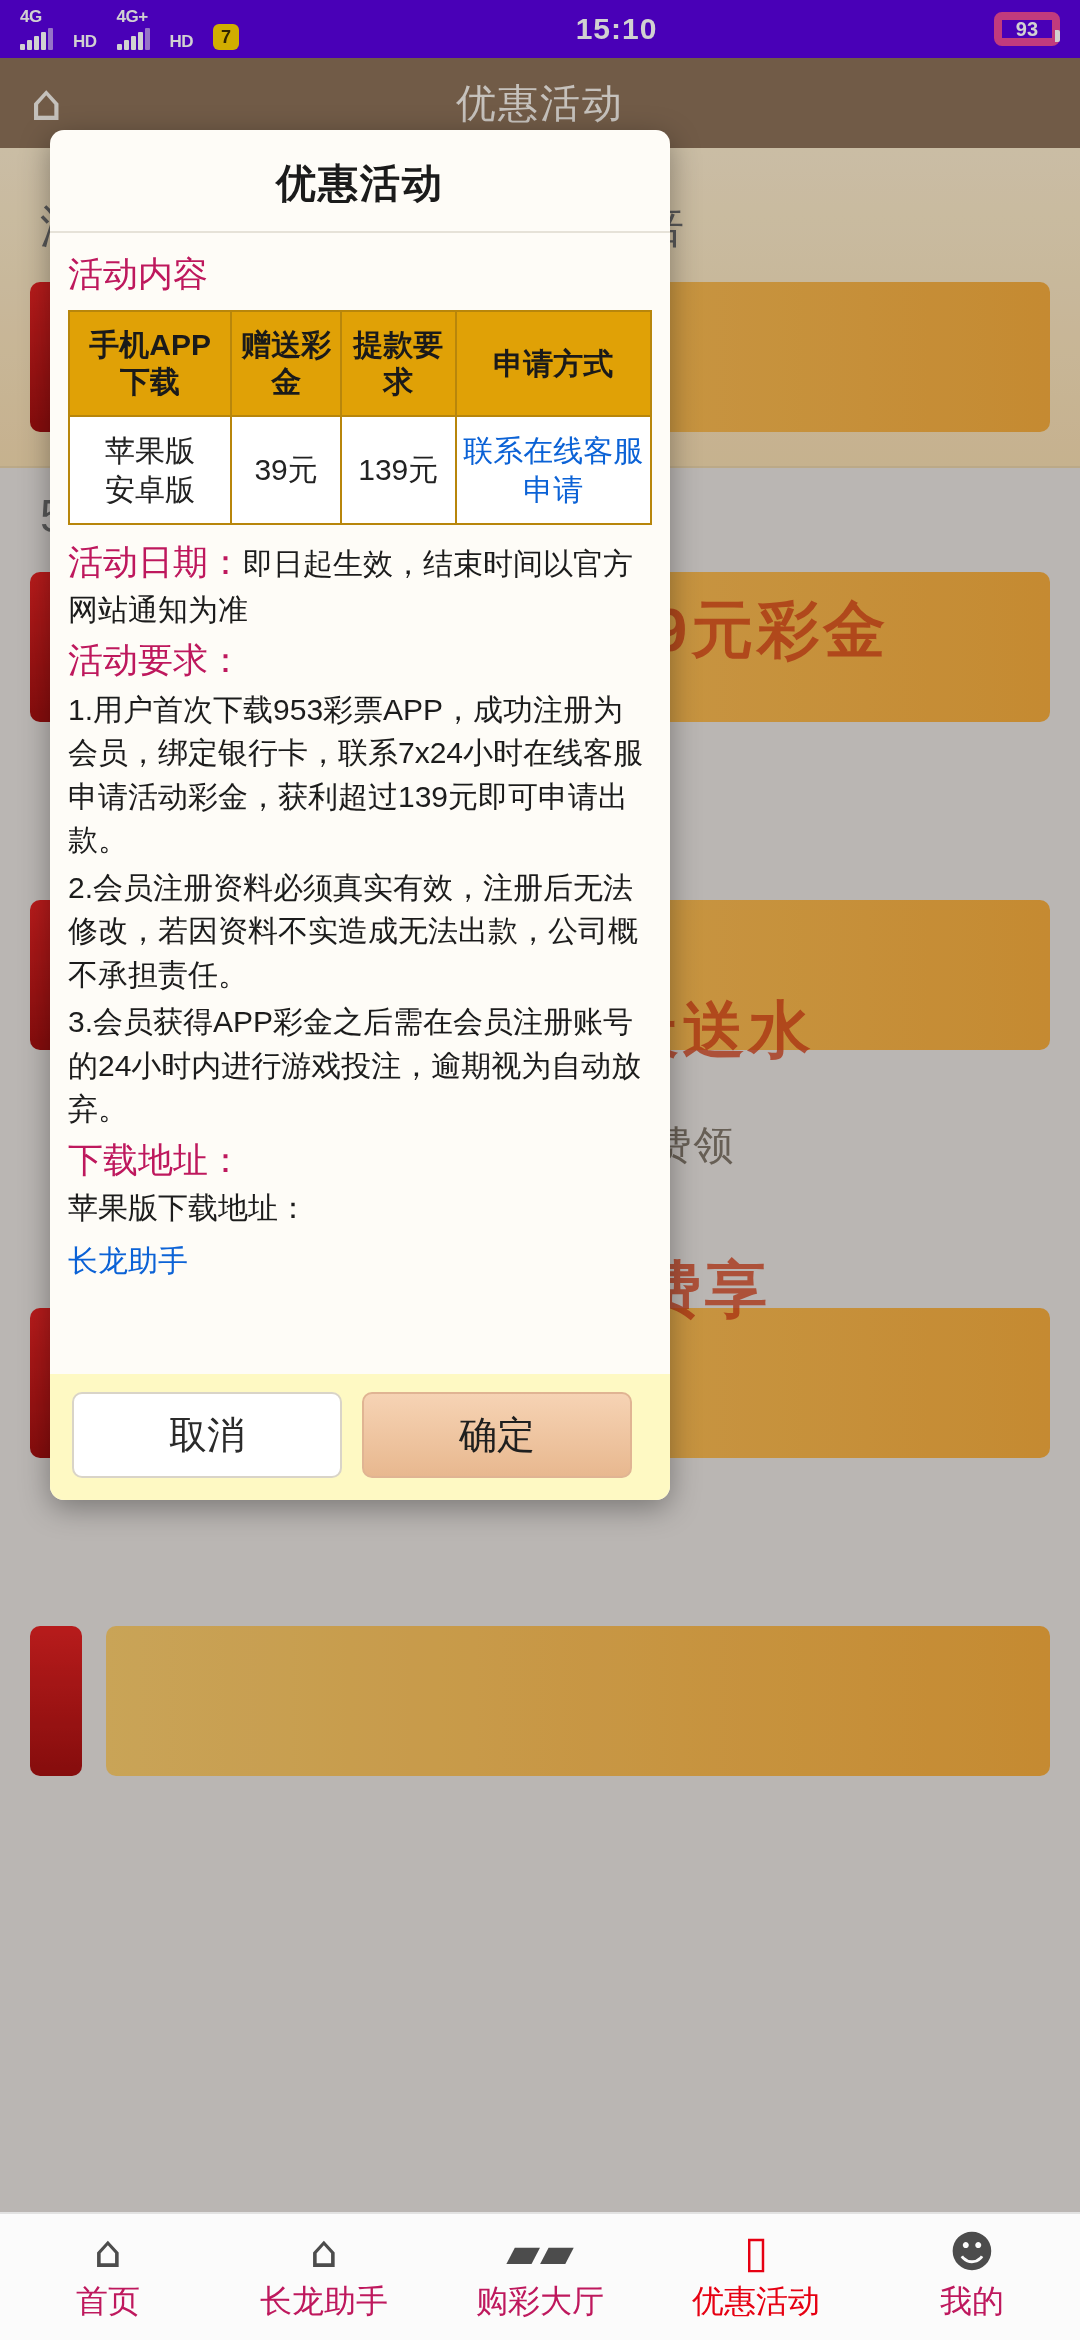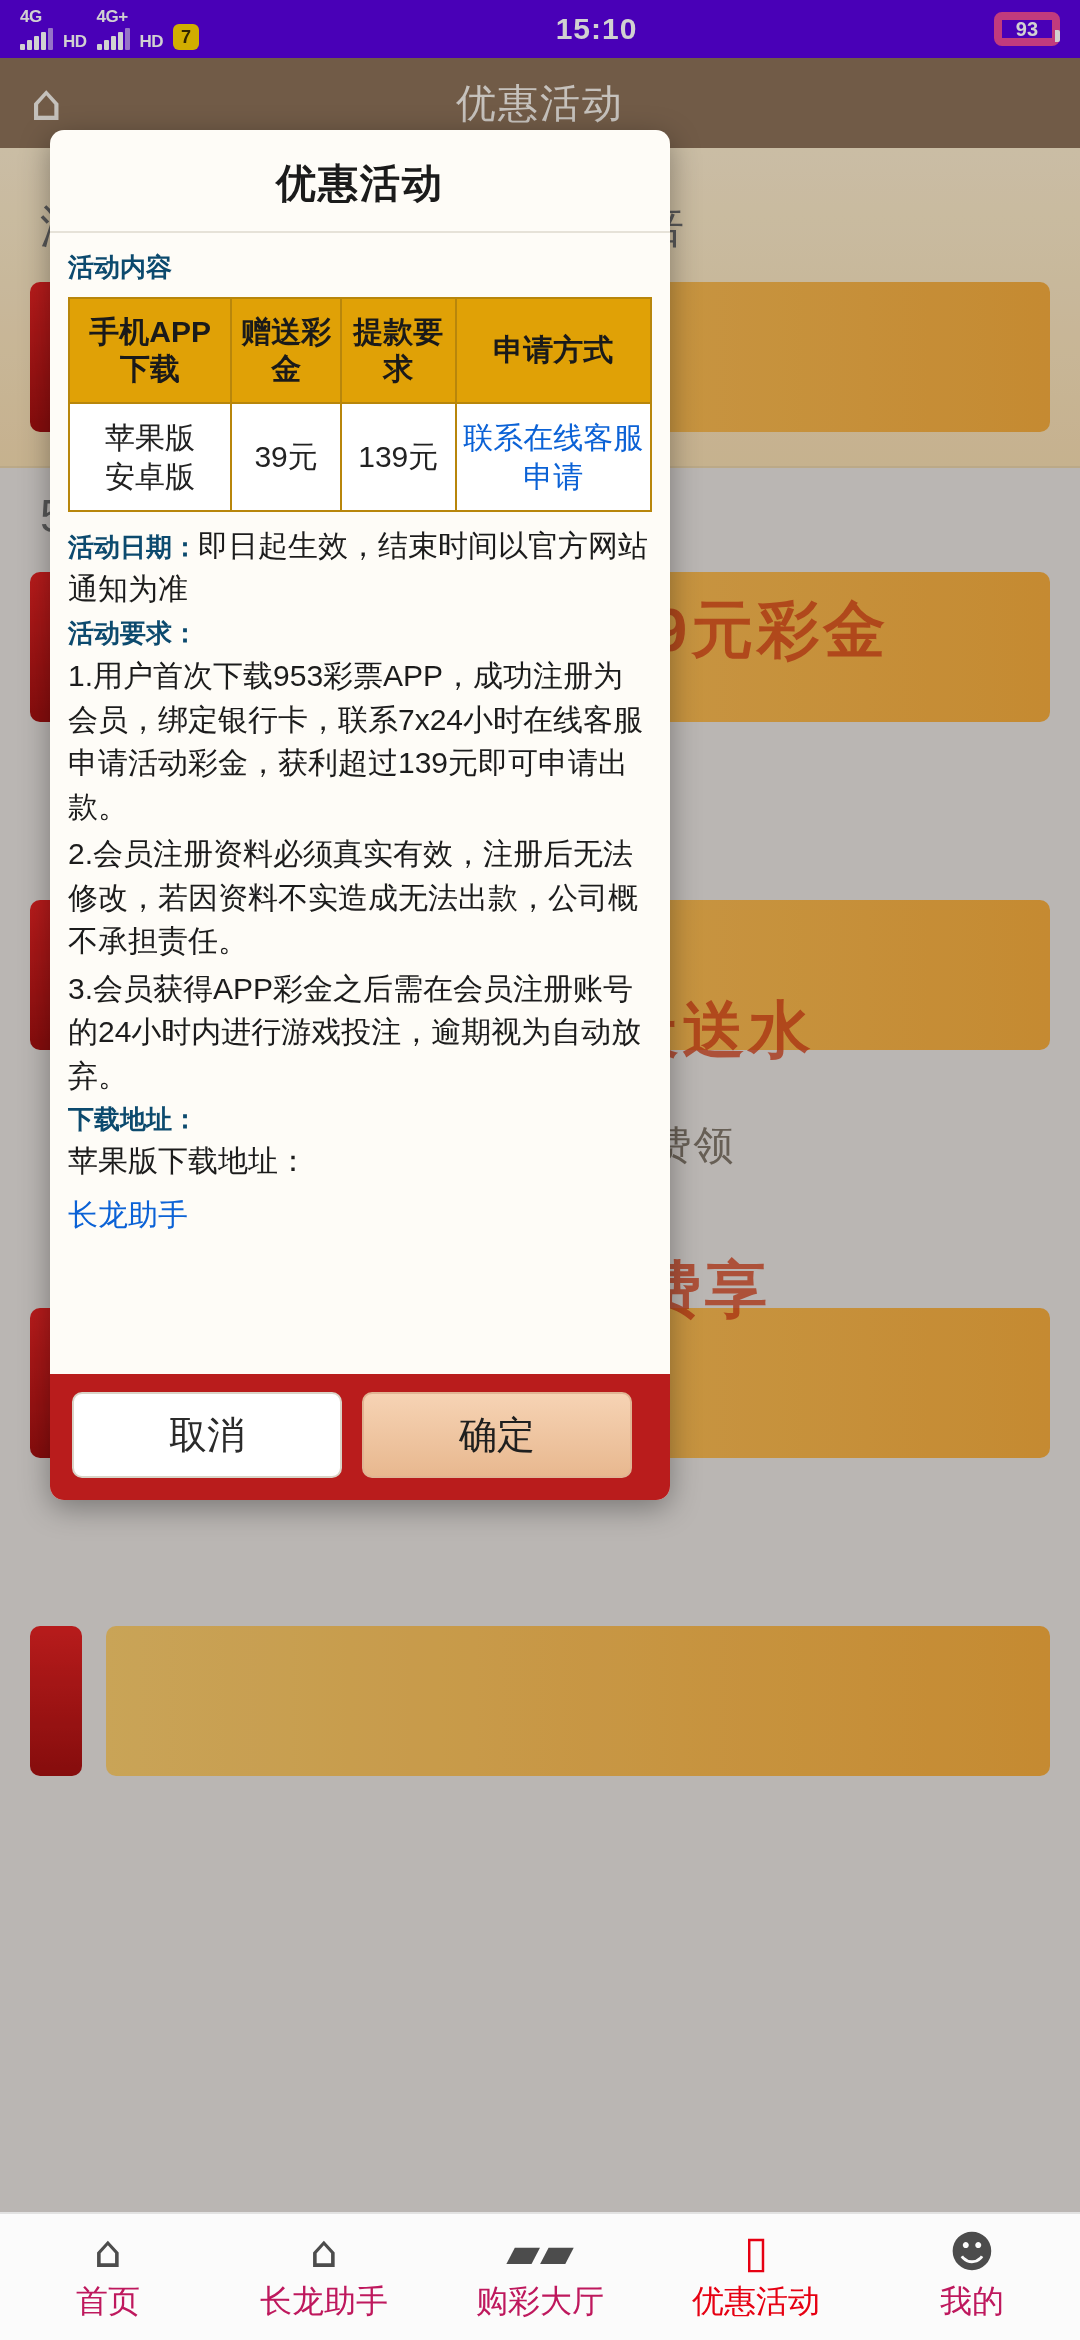--- a/index.html
+++ b/index.html
@@ -11,21 +11,21 @@
   }
   #screen { position: relative; width: 1080px; height: 2340px; overflow: hidden; }
 
   
   .statusbar {
     position: absolute; top: 0; left: 0; width: 1080px; height: 58px;
     background: #5a00e0; color: #fff;
     display: flex; align-items: center; justify-content: space-between;
     padding: 0 20px;
   }
-  .sb-left { display: flex; align-items: flex-end; gap: 10px; }
+  .sb-left { display: flex; align-items: flex-end; gap: 20px; }
   .sig { display: flex; flex-direction: column; align-items: flex-start; line-height: 1; }
   .sig .net { font-size: 17px; font-weight: bold; letter-spacing: -0.5px; }
   .bars { display: flex; align-items: flex-end; gap: 2px; margin-top: 3px; }
   .bars i { display: block; width: 5px; background: #fff; border-radius: 1px; }
   .bars i:nth-child(1) { height: 6px; }
   .bars i:nth-child(2) { height: 10px; }
   .bars i:nth-child(3) { height: 14px; }
   .bars i:nth-child(4) { height: 18px; }
   .bars i:nth-child(5) { height: 22px; background: #b78df5; }
   .sb-badge {
@@ -118,42 +118,42 @@
     display: flex; flex-direction: column;
   }
   .modal-title {
     text-align: center; font-size: 40px; font-weight: bold; color: #1b1b1b;
     padding: 26px 0 20px 0; border-bottom: 2px solid #e6e2d8; letter-spacing: 2px;
   }
   .modal-body {
     flex: 1; overflow: hidden; padding: 16px 18px 0 18px;
     font-size: 30px; line-height: 1.45; color: #1c1c1c;
   }
-  .sec-title { color: #0c4a6e; font-weight: bold; font-size: 26px; }
+  .sec-title { color: #be185d; font-weight: normal; font-size: 35px; }
   .sec-title.inline { display: inline; }
   p.para { margin: 2px 0 4px 0; }
   a.link { color: #0b62d6; text-decoration: none; }
 
   table.promo {
     width: 100%; border-collapse: collapse; margin: 10px 0 12px 0;
     border: 1px solid #b91c1c;
   }
   table.promo th {
     background: #e0a106; color: #1a1a1a; font-weight: bold; font-size: 30px;
     border: 2px solid #b8860b; padding: 14px 6px; line-height: 1.25;
   }
   table.promo td {
     background: #fff; border: 2px solid #b8860b; padding: 14px 6px;
     text-align: center; font-size: 30px; color: #222; line-height: 1.3;
   }
   table.promo td.linkcell a { color: #0b62d6; }
 
   .modal-footer {
     display: flex; gap: 20px; padding: 18px 38px 22px 22px;
-    background: #b91c1c;
+    background: #fef9c3;
   }
   .btn {
     flex: 1; height: 86px; border-radius: 10px; font-size: 38px;
     display: flex; align-items: center; justify-content: center;
     border: 2px solid #d9d4c8; background: #fff; color: #2b2b2b;
   }
   .btn.primary {
     background: linear-gradient(180deg,#f6d3b4,#e8b88f);
     border-color: #e0b493; color: #1f1f1f;
   }

